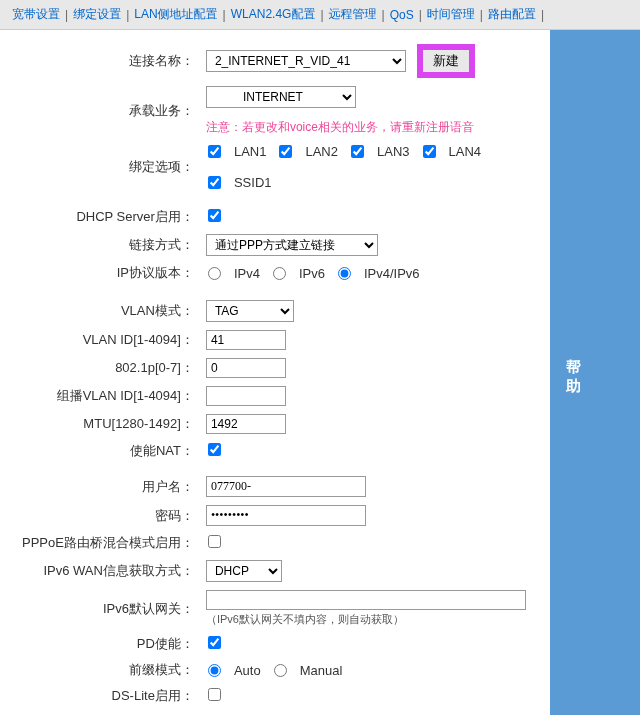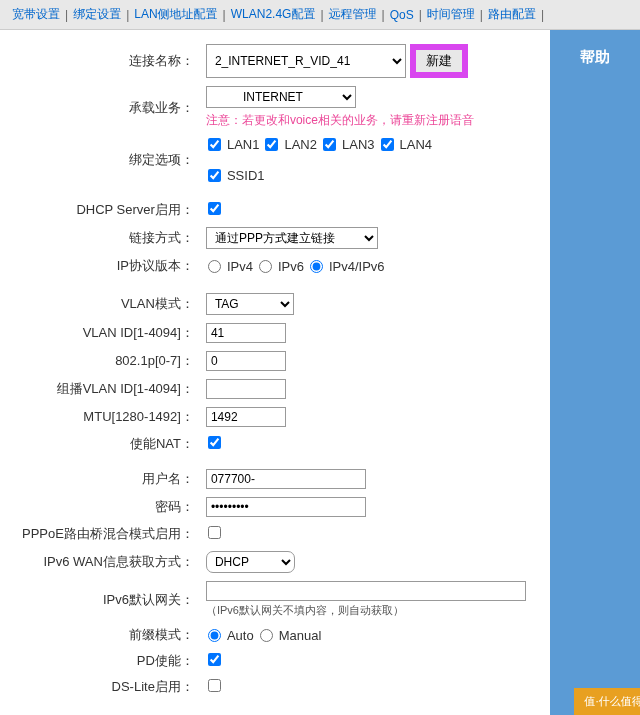--- a/index.html
+++ b/index.html
@@ -41,21 +41,21 @@
     .content-area {
       flex: 1;
       background: #fff;
       padding: 10px 16px;
       overflow-y: auto;
     }
     .sidebar {
       width: 90px;
       background: #5b9bd5;
       display: flex;
-      flex-direction: column;
+      flex-direction: row;
       align-items: center;
       padding-top: 8px;
     }
     .help-btn {
       background: #5b9bd5;
       color: #fff;
       font-size: 15px;
       font-weight: bold;
       padding: 10px 16px;
       border: none;
@@ -96,39 +96,41 @@
       background: #fff;
     }
     input[type="checkbox"] {
       margin: 0 2px;
     }
     input[type="radio"] {
       margin: 0 2px;
     }
     .row-flex {
       display: flex;
-      gap: 4px;
+      align-items: center;
+      gap: 11px;
       flex-wrap: wrap;
     }
     .new-btn {
       background: #e8e8e8;
       border: 6px solid #d946ef;
       padding: 2px 10px;
       cursor: pointer;
       font-size: 13px;
     }
     .note-text {
       color: #ec4899;
       font-size: 12px;
     }
     .ipv6-input {
       width: 320px;
     }
     .pppoe-user-input {
       width: 160px;
+      font-family: Liberation Serif, serif;
     }
     .vlan-input {
       width: 80px;
     }
   </style>
 </head>
 <body>
 
 <div class="top-nav">
   <span>宽带设置</span>
@@ -282,47 +284,47 @@
       </tr>
       <tr>
         <td class="label-cell">PPPoE路由桥混合模式启用：</td>
         <td class="value-cell">
           <input type="checkbox" style="">
         </td>
       </tr>
       <tr>
         <td class="label-cell">IPv6 WAN信息获取方式：</td>
         <td class="value-cell">
-          <select style="width:89px;border-radius:7px;">
+          <select style="width:76px;">
             <option>DHCP</option>
           </select>
         </td>
       </tr>
       <tr>
         <td class="label-cell">IPv6默认网关：</td>
         <td class="value-cell">
           <input type="text" class="ipv6-input" value="" style="">
           <div style="font-size:11px;color:#555;margin-top:2px;">（IPv6默认网关不填内容，则自动获取）</div>
+        </td>
+      </tr>
+      <tr>
+        <td class="label-cell">PD使能：</td>
+        <td class="value-cell">
+          <input type="checkbox" checked="" style="">
         </td>
       </tr>
       <tr>
         <td class="label-cell">前缀模式：</td>
         <td class="value-cell">
           <div class="row-flex">
             <input type="radio" name="prefix" checked="" style="">
             <span>Auto</span>
             <input type="radio" name="prefix" style="">
             <span>Manual</span>
           </div>
-        </td>
-      </tr>
-      <tr>
-        <td class="label-cell">PD使能：</td>
-        <td class="value-cell">
-          <input type="checkbox" checked="" style="">
         </td>
       </tr>
       <tr>
         <td class="label-cell">DS-Lite启用：</td>
         <td class="value-cell">
           <input type="checkbox" style="">
         </td>
       </tr>
     </tbody>
       </table>

